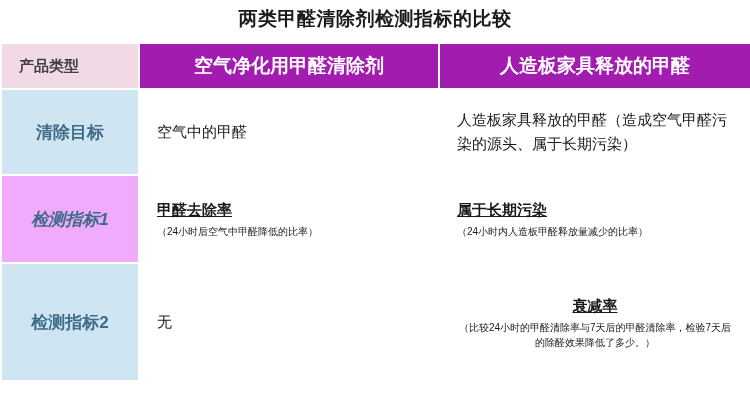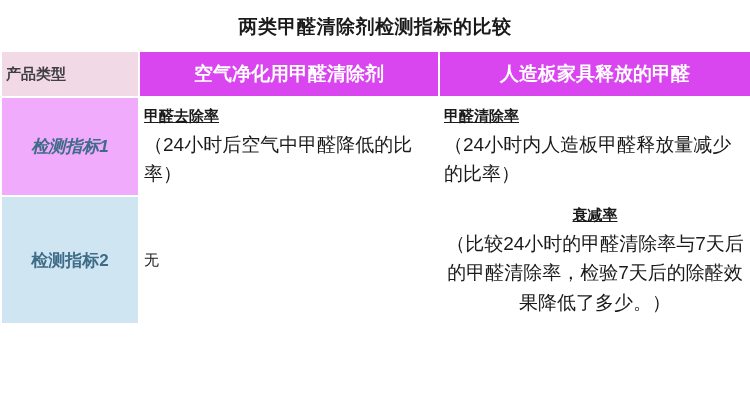--- a/index.html
+++ b/index.html
@@ -17,51 +17,51 @@
     position: relative;
     width: 750px;
     height: 418px;
     box-sizing: border-box;
   }
   .title {
     text-align: center;
     font-size: 19px;
     font-weight: bold;
     color: #1a1a1a;
-    padding-top: 14px;
+    padding-top: 6px;
     padding-bottom: 10px;
     letter-spacing: 0.5px;
   }
   table.cmp {
     border-collapse: collapse;
     width: 750px;
     table-layout: fixed;
   }
   table.cmp td {
     vertical-align: middle;
-    padding: 6px 4px;
+    padding: 6px 17px;
     border: 2px solid #ffffff;
     box-sizing: border-box;
   }
   
   col.c0 { width: 138px; }
   col.c1 { width: 300px; }
   col.c2 { width: 312px; }
 
   
   .hdr-label {
     background: #f2d9e6;
     color: #404040;
     font-size: 15px;
     font-weight: bold;
     text-align: left;
     height: 46px;
   }
   .hdr-main {
-    background: #d946ef;
+    background: #a21caf;
     color: #ffffff;
     font-size: 19px;
     font-weight: bold;
     text-align: center;
     height: 46px;
   }
   
   .rowlabel {
     background: #cfe6f2;
     color: #3e6b87;
@@ -83,21 +83,21 @@
     vertical-align: middle;
   }
   .content .strong {
     font-weight: bold;
     display: block;
     margin-bottom: 2px;
     text-decoration: underline;
   }
   .content .note {
     display: block;
-    font-size: 19px;
+    font-size: 10px;
     line-height: 1.55;
   }
   .r1 { height: 86px; }
   .r2 { height: 88px; }
   .r3 { height: 118px; }
   .cell-top { vertical-align: top; text-align: center; }
 </style>
 </head>
 <body>
 
@@ -111,29 +111,38 @@
       <col class="c1">
       <col class="c2">
     </colgroup>
     <tbody>
       <tr>
         <td class="hdr-label">产品类型</td>
         <td class="hdr-main">空气净化用甲醛清除剂</td>
         <td class="hdr-main">人造板家具释放的甲醛</td>
       </tr>
 
+      <tr class="r1">
+        <td class="rowlabel">清除目标</td>
+        <td class="content">
+          <span>空气中的甲醛</span>
+        </td>
+        <td class="content">
+          <span>人造板家具释放的甲醛（造成空气甲醛污染的源头、属于长期污染）</span>
+        </td>
+      </tr>
 
       <tr class="r2">
         <td class="rowlabel alt">检测指标1</td>
         <td class="content">
           <span class="strong">甲醛去除率</span>
           <span class="note">（24小时后空气中甲醛降低的比率）</span>
         </td>
         <td class="content">
-          <span class="strong">甲醛清除率</span>
+          <span class="strong">属于长期污染</span>
           <span class="note">（24小时内人造板甲醛释放量减少的比率）</span>
         </td>
       </tr>
 
       <tr class="r3">
         <td class="rowlabel">检测指标2</td>
         <td class="content">
           <span>无</span>
         </td>
         <td class="content cell-top">

